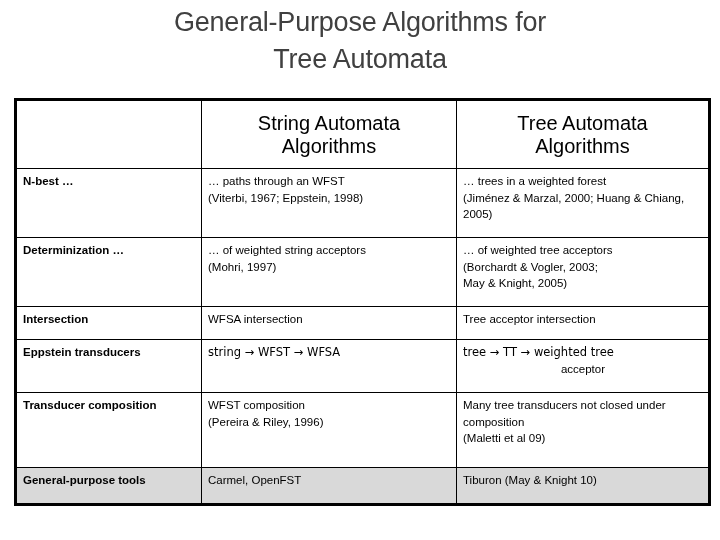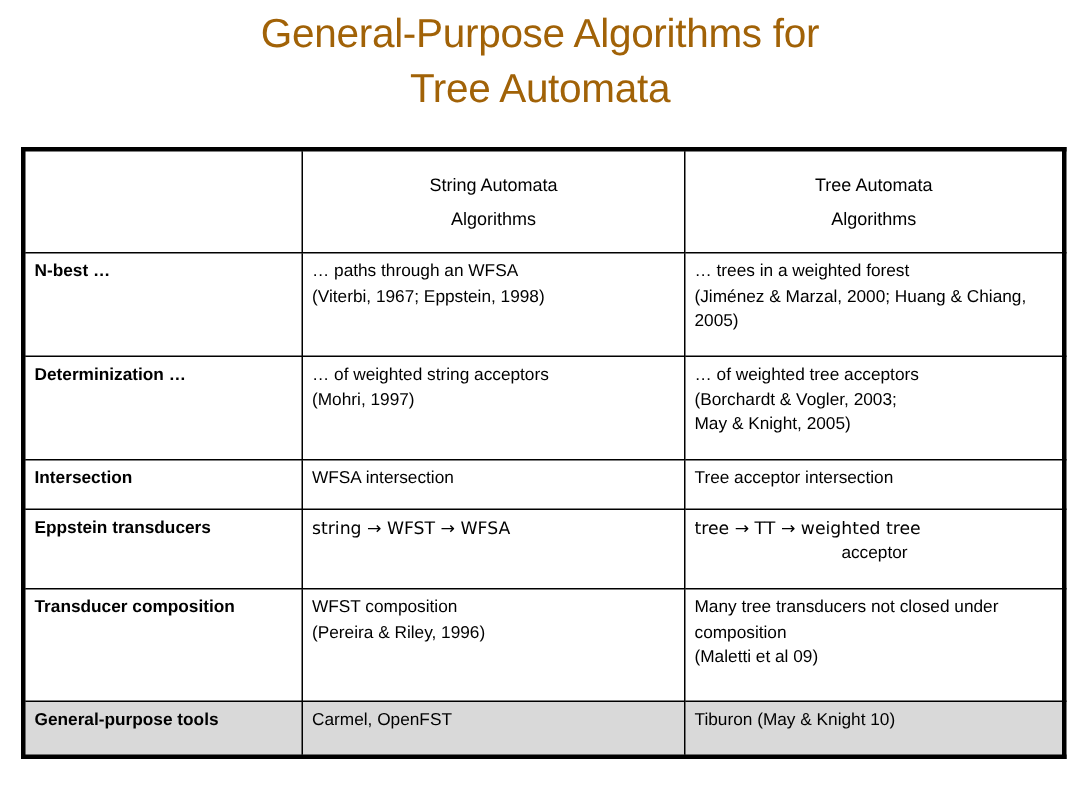--- a/index.html
+++ b/index.html
@@ -21,21 +21,21 @@
   }
   .title {
     position: absolute;
     left: 40px;
     top: 4px;
     width: 640px;
     text-align: center;
     font-size: 27px;
     line-height: 37px;
     font-weight: 400;
-    color: #a16207;
+    color: #404040;
     letter-spacing: -0.2px;
   }
   .table-wrap {
     position: absolute;
     left: 14px;
     top: 98px;
     width: 694px;
   }
   table.matrix {
     border-collapse: collapse;
@@ -51,21 +51,21 @@
     border: 1px solid #000000;
     vertical-align: top;
     padding: 4px 5px 4px 6px;
     font-size: 11.5px;
     line-height: 16.5px;
   }
   
   tr.header-row td {
     text-align: center;
     vertical-align: middle;
-    font-size: 12px;
+    font-size: 20px;
     line-height: 23px;
     font-weight: 400;
     padding: 5px 6px;
   }
   tr.header-row td.blank { }
 
   td.rowlabel {
     font-weight: bold;
     font-size: 11.5px;
     line-height: 16px;
@@ -112,21 +112,21 @@
           </td>
           <td class="h-header">
             <span class="cellline">Tree Automata</span>
             <span class="cellline">Algorithms</span>
           </td>
         </tr>
 
         <tr>
           <td class="rowlabel h-tall-1">N-best …</td>
           <td>
-            <span class="cellline">… paths through an WFSA</span>
+            <span class="cellline">… paths through an WFST</span>
             <span class="cellline">(Viterbi, 1967; Eppstein, 1998)</span>
           </td>
           <td>
             <span class="cellline">… trees in a weighted forest</span>
             <span class="cellline">(Jiménez &amp; Marzal, 2000;  Huang &amp; Chiang, 2005)</span>
           </td>
         </tr>
 
 
         <tr>

